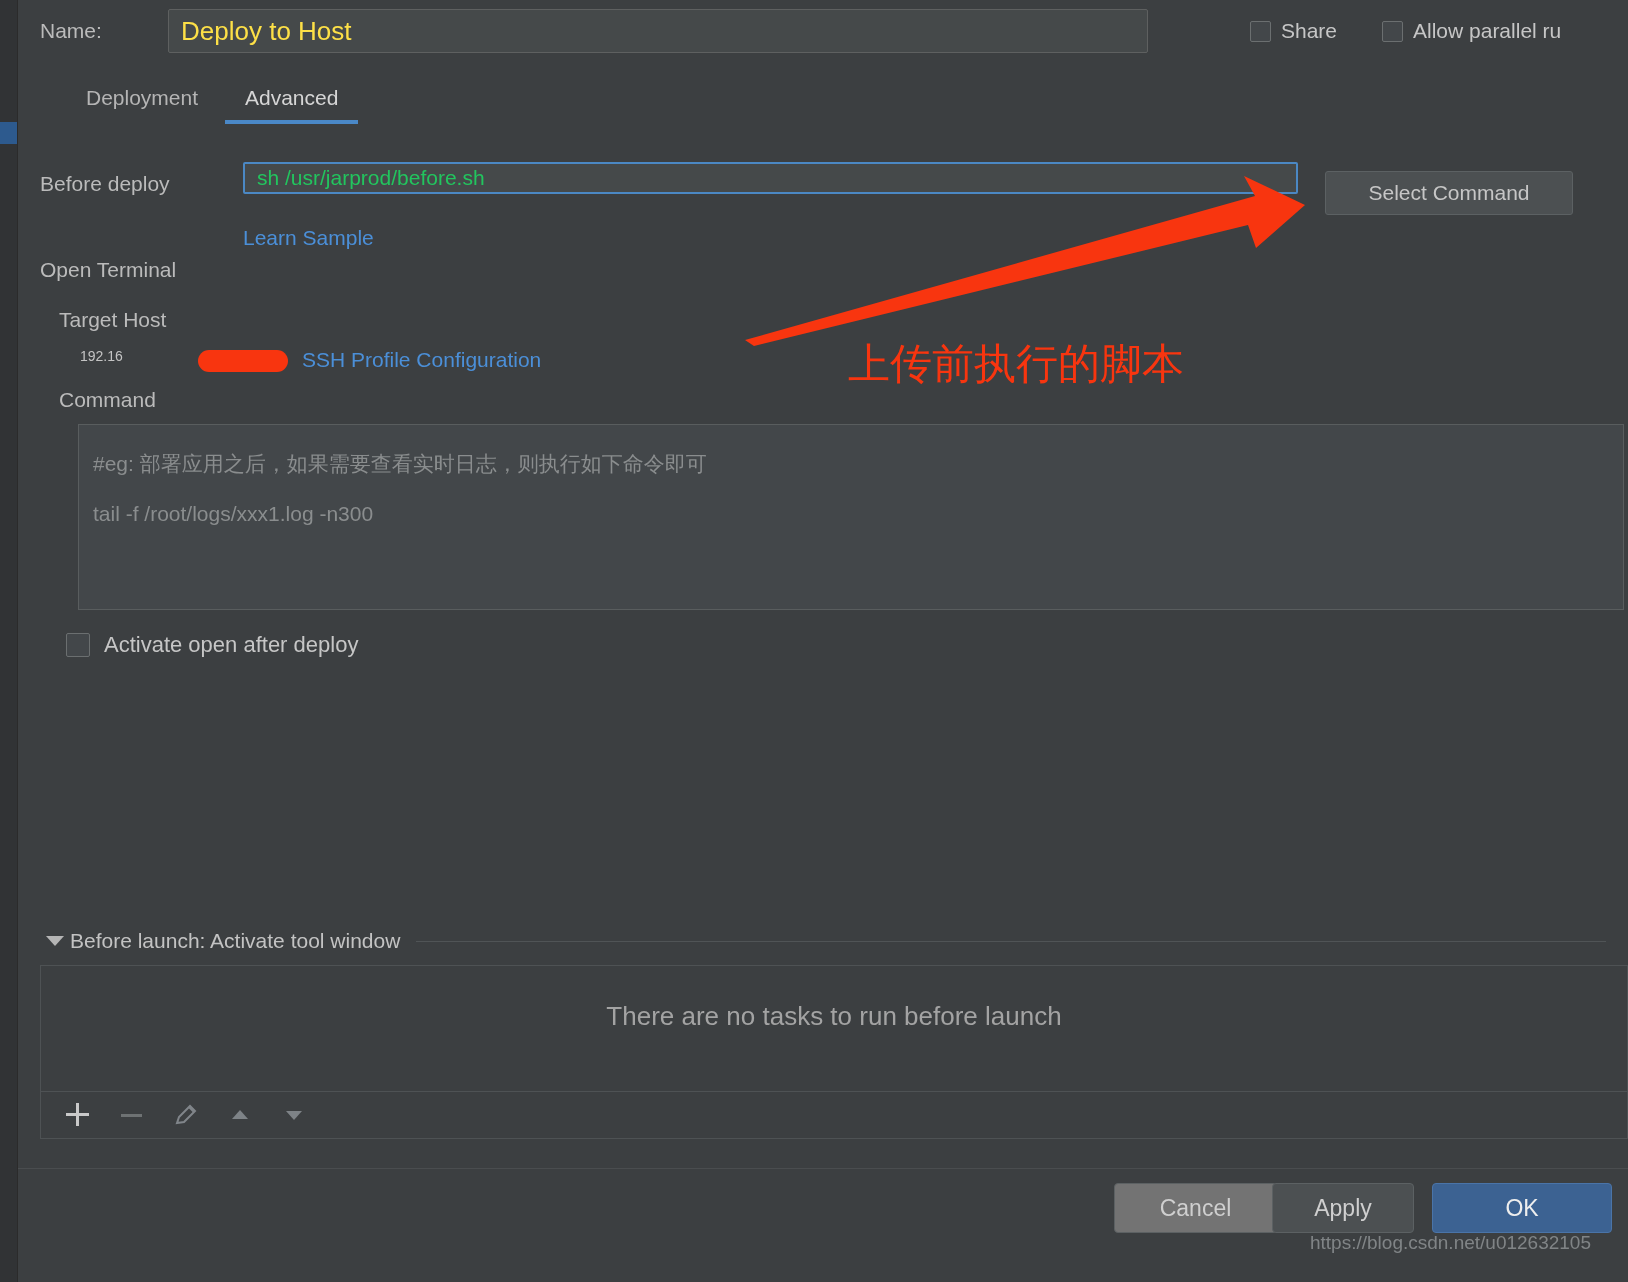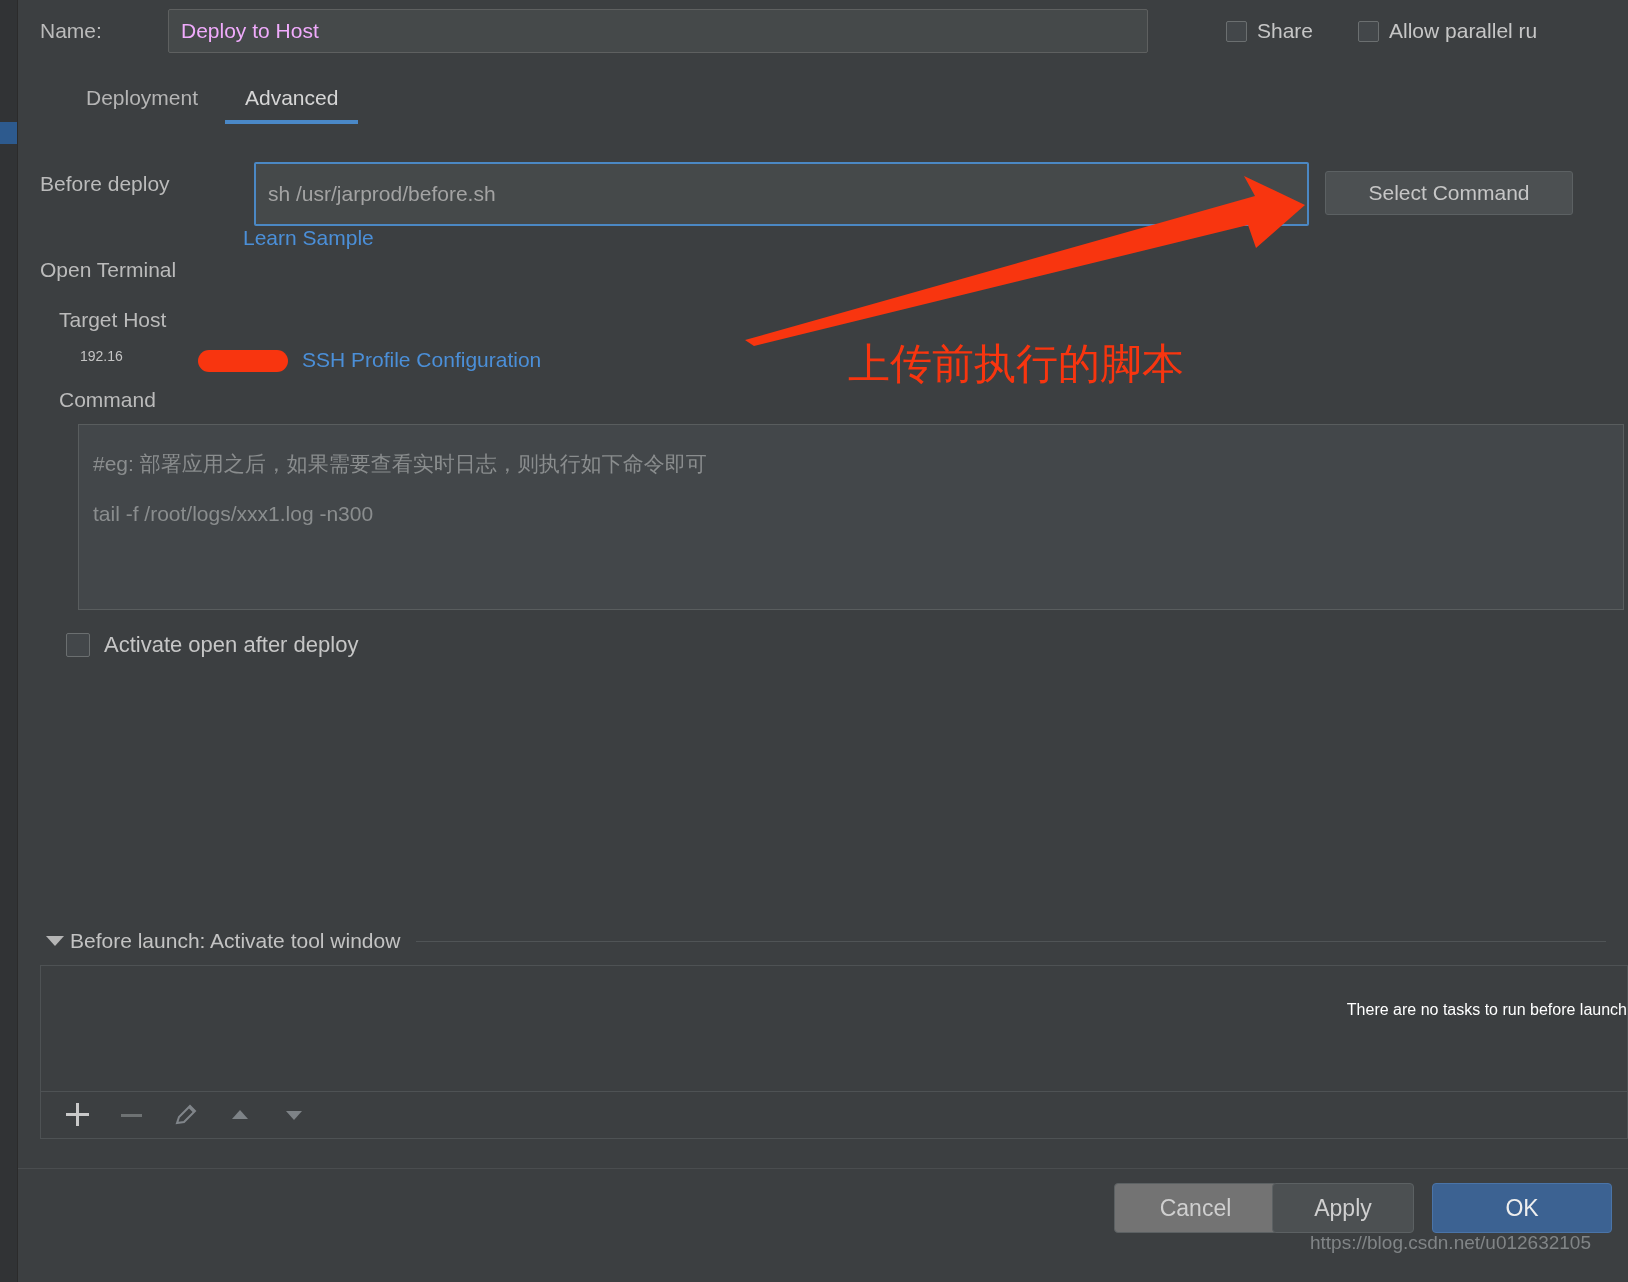--- a/index.html
+++ b/index.html
@@ -54,32 +54,33 @@
     color: #bbbbbb;
   }
   .name-input {
     position: absolute;
     left: 128px; top: 0;
     width: 980px; height: 44px;
     background: #45494a;
     border: 1px solid #5e6060;
     border-radius: 2px;
     box-sizing: border-box;
-    color: #f0abfc;
-    font-size: 21px;
+    color: #fde047;
+    font-size: 26px;
     font-family: "Liberation Sans", sans-serif;
     padding: 0 12px;
     outline: none;
   }
   .cb-group {
     position: absolute;
     top: 10px;
     display: flex;
     align-items: center;
     gap: 10px;
+    margin-left: 24px;
   }
   .cb-share { left: 1186px; }
   .cb-parallel { left: 1318px; }
   .cbox {
     width: 21px; height: 21px;
     border: 1px solid #6b6f70;
     border-radius: 2px;
     background: #43474a;
     box-sizing: border-box;
     display: inline-block;
@@ -112,27 +113,27 @@
 
   
   .bd-label {
     position: absolute;
     left: 22px; top: 172px;
     font-size: 21px;
     color: #bbbbbb;
   }
   .bd-input {
     position: absolute;
-    left: 236px; top: 162px;
-    width: 1055px; height: 64px;
+    left: 225px; top: 162px;
+    width: 1055px; height: 32px;
     background: #45494a;
     border: 2px solid #4b88c4;
     border-radius: 2px;
     box-sizing: border-box;
-    color: #a3a3a3;
+    color: #22c55e;
     font-size: 21px;
     font-family: "Liberation Sans", sans-serif;
     padding: 0 12px;
     outline: none;
   }
   .select-command-btn {
     position: absolute;
     left: 1307px; top: 164px;
     height: 44px;
     min-width: 248px;
@@ -263,23 +264,23 @@
     width: 1588px; height: 126px;
     background: #3c3f41;
     border: 1px solid #4e5254;
     border-bottom: none;
     box-sizing: border-box;
   }
   .bl-empty {
     position: absolute;
     left: 0; right: 0;
     top: 35px;
-    text-align: right;
-    font-size: 16px;
-    color: #ffffff;
+    text-align: center;
+    font-size: 26px;
+    color: #a3a3a3;
   }
   .bl-toolbar {
     position: absolute;
     left: 22px; top: 1091px;
     width: 1588px; height: 48px;
     background: #3c3f41;
     border: 1px solid #4e5254;
     border-top: 1px solid #4e5254;
     box-sizing: border-box;
     display: flex;

